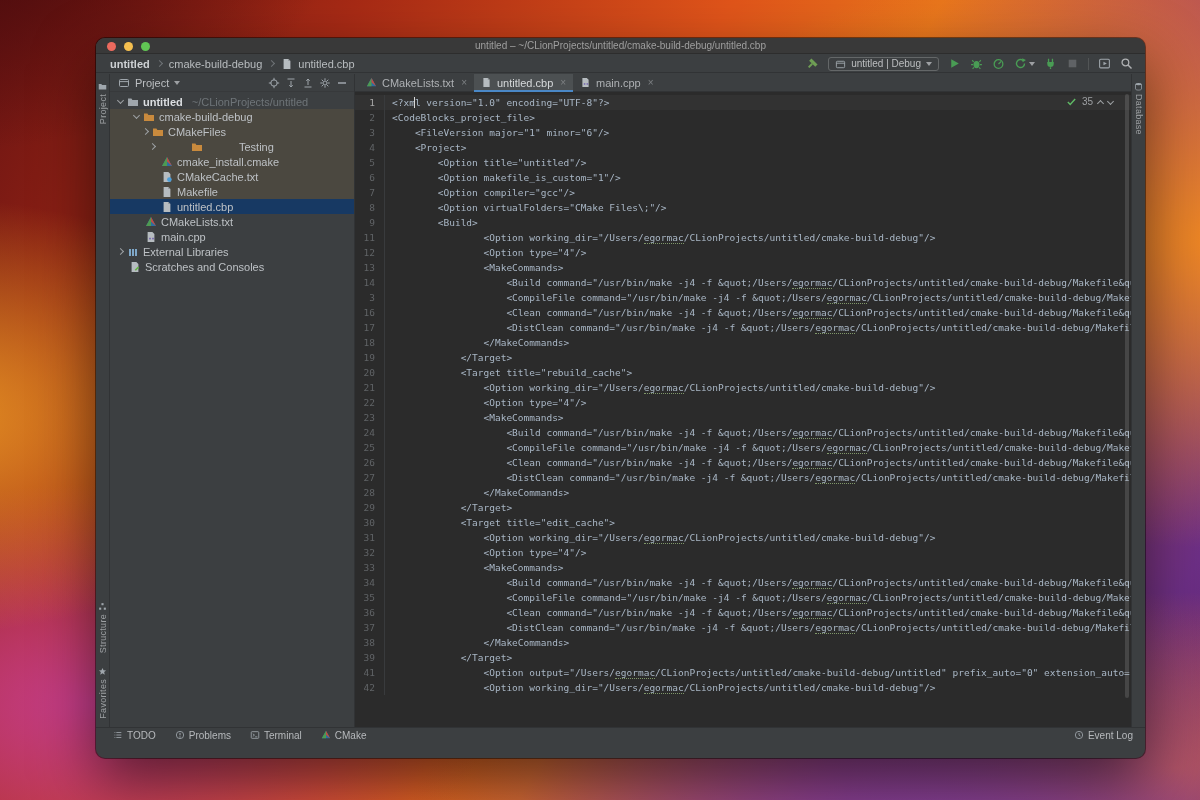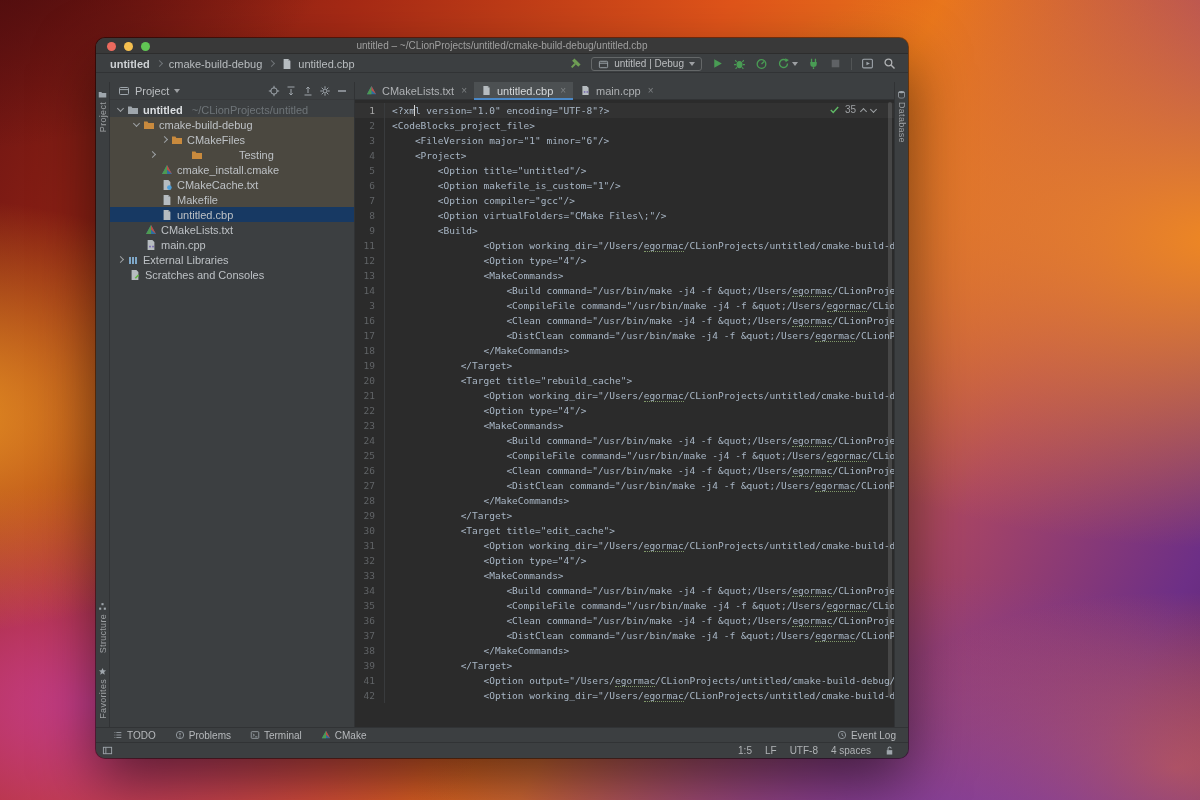--- a/index.html
+++ b/index.html
@@ -9,21 +9,21 @@
     background:
       radial-gradient(90% 70% at 102% 30%, rgba(244,140,30,.95) 0%, rgba(244,140,30,0) 55%),
       radial-gradient(70% 55% at -8% 52%, rgba(247,166,37,.9) 0%, rgba(247,166,37,0) 50%),
       radial-gradient(60% 50% at 8% 88%, rgba(199,62,152,.9) 0%, rgba(199,62,152,0) 55%),
       radial-gradient(75% 60% at 78% 108%, rgba(128,62,165,.95) 0%, rgba(128,62,165,0) 60%),
       radial-gradient(50% 40% at 98% 96%, rgba(233,110,40,.8) 0%, rgba(233,110,40,0) 55%),
       radial-gradient(55% 45% at -5% -8%, rgba(70,10,12,.95) 0%, rgba(70,10,12,0) 60%),
       linear-gradient(118deg, #6b1413 0%, #a72a15 22%, #e0541a 45%, #e8741c 58%, #a84565 76%, #6d2f86 92%, #5a2372 100%);
   }
 
-  .window { position:absolute; left:96px; top:38px; width:812px; height:720px;
+  .window { position:absolute; left:96px; top:38px; width:1049px; height:720px;
     background:#3c3f41; border-radius:9px; overflow:hidden;
     box-shadow:0 24px 60px rgba(0,0,0,.55), 0 0 0 1px rgba(0,0,0,.45); }
 
   
   .titlebar { position:absolute; left:0; top:0; right:0; height:16px; background:#393939; border-bottom:1px solid #2d2d2d; }
   .traffic { position:absolute; left:11px; top:4px; display:flex; gap:8px; }
   .traffic span { width:9px; height:9px; border-radius:50%; display:block; }
   .tl-close{ background:#ec6a5e; } .tl-min{ background:#f5bf4f; } .tl-zoom{ background:#61c554; }
   .win-title { position:absolute; left:0; right:0; top:2px; text-align:center; font-size:10px; color:#9f9f9f; }
 
@@ -33,21 +33,21 @@
   .crumb-first { font-weight:bold; color:#cfd2d5; }
   .crumb-sep { width:5px; height:5px; border-right:1.4px solid #6f7377; border-bottom:1.4px solid #6f7377; transform:rotate(-45deg); margin:0 2px; }
   .toolbar { margin-left:auto; display:flex; align-items:center; gap:9px; padding-right:12px; }
   .tb-icon { width:13px; height:13px; display:inline-flex; }
   .tb-icon svg { width:13px; height:13px; }
   .run-config { display:flex; align-items:center; gap:5px; height:14px; border:1px solid #646768; border-radius:3px; padding:0 6px; font-size:10px; color:#bcbec0; }
   .caret-down { width:0; height:0; border-left:3.5px solid transparent; border-right:3.5px solid transparent; border-top:4px solid #9da0a3; display:inline-block; }
   .tb-sep { width:1px; height:12px; background:#525556; }
 
   
-  .main { position:absolute; left:0; top:36px; right:0; bottom:31px; display:flex;margin-top:8px; }
+  .main { position:absolute; left:0; top:36px; right:0; bottom:31px; display:flex; }
   .stripe { width:14px; background:#3c3f41; position:relative; flex:none; }
   .stripe.left { border-right:1px solid #313335; }
   .stripe.right { border-left:1px solid #313335; }
   .vlabel { display:flex; flex-direction:column; align-items:center; gap:3px; color:#9da0a3; font-size:9px; }
   .vlabel .vtext { writing-mode:vertical-rl; transform:rotate(180deg); letter-spacing:.3px; }
   .stripe.right .vtext { transform:none; }
   .stripe-top { position:absolute; top:8px; left:0; right:0; display:flex; flex-direction:column; align-items:center; gap:14px; }
   .stripe-bottom { position:absolute; bottom:8px; left:0; right:0; display:flex; flex-direction:column; align-items:center; gap:14px; }
   .mini-icon { width:9px; height:9px; display:inline-flex; }
   .mini-icon svg { width:9px; height:9px; }
@@ -303,21 +303,21 @@
             </div>
             <div class="tree-row hl" style="padding-left: 24px;">
               <span class="chev open"></span>
               <span class="t-icon">
                 <svg viewBox="0 0 12 12" xmlns="http://www.w3.org/2000/svg">
                   <path d="M1 2.6h3.4l1 1.4H11V10H1z" fill="#C98A3D"></path>
                 </svg>
               </span>
               <span class="label">cmake-build-debug</span>
             </div>
-            <div class="tree-row hl" style="padding-left: 52px; text-align: right;">
+            <div class="tree-row hl" style="padding-left: 33px; text-align: right;">
               <span class="chev closed"></span>
               <span class="t-icon">
                 <svg viewBox="0 0 12 12" xmlns="http://www.w3.org/2000/svg">
                   <path d="M1 2.6h3.4l1 1.4H11V10H1z" fill="#C98A3D"></path>
                 </svg>
               </span>
               <span class="label">CMakeFiles</span>
             </div>
             <div class="tree-row hl" style="padding-left: 40px; gap: 36px;">
               <span class="chev closed"></span>
@@ -685,37 +685,15 @@
         <span class="bb-icon">
             <svg viewBox="0 0 12 12" xmlns="http://www.w3.org/2000/svg">
               <circle cx="6" cy="6" r="4.4" stroke="#9FA6AC" fill="none"></circle>
               <path d="M6 3.6V6.2l1.8 1" stroke="#9FA6AC" fill="none"></path>
             </svg>
           </span>
         <span>Event Log</span>
       </div>
     </div>
 
-    <div class="statusbar">
-      <div class="sb-left">
-        <span class="sb-icon">
-            <svg viewBox="0 0 12 12" xmlns="http://www.w3.org/2000/svg">
-              <rect x="1.5" y="2.5" width="9" height="7" stroke="#9FA6AC" fill="none"></rect>
-              <path d="M4.2 2.5v7" stroke="#9FA6AC"></path>
-            </svg>
-          </span>
-      </div>
-      <div class="sb-right" id="sb-right">
-          <span>1:5</span>
-          <span>LF</span>
-          <span>UTF-8</span>
-          <span>4 spaces</span>
-          <span class="sb-icon">
-            <svg viewBox="0 0 12 12" xmlns="http://www.w3.org/2000/svg">
-              <rect x="3" y="5.6" width="6" height="4.8" fill="#9FA6AC"></rect>
-              <path d="M4.4 5.6V3.9a1.7 1.7 0 0 1 3.4 0" stroke="#9FA6AC" fill="none" stroke-width="1.1"></path>
-            </svg>
-          </span>
-        </div>
-    </div>
 
   </div>
 </div>
 
 </body></html>

